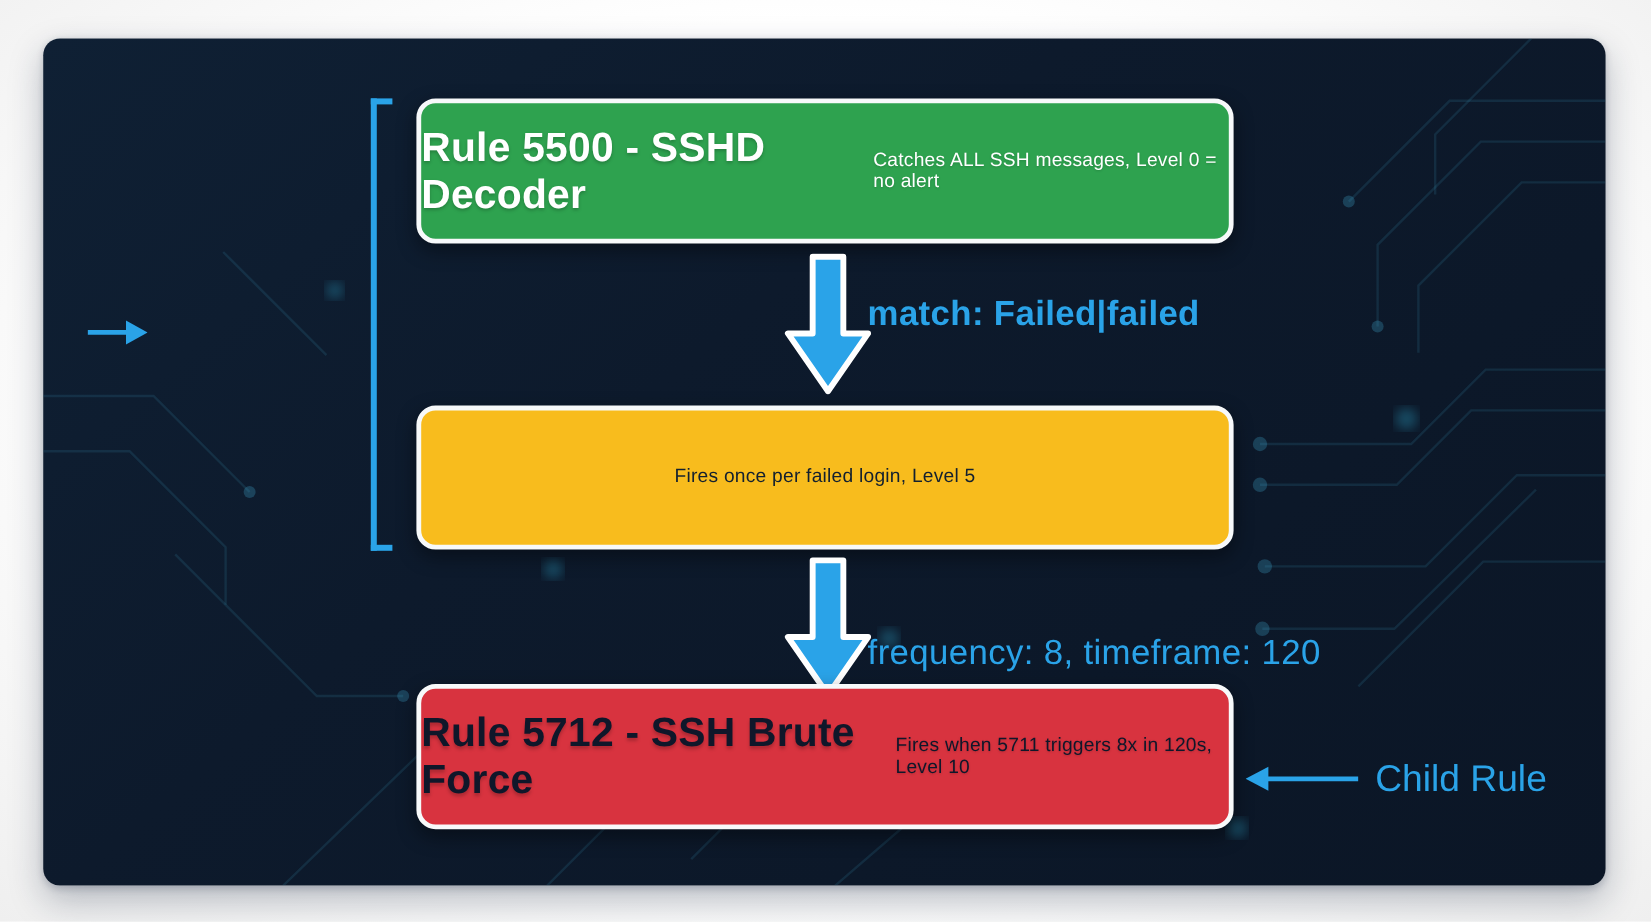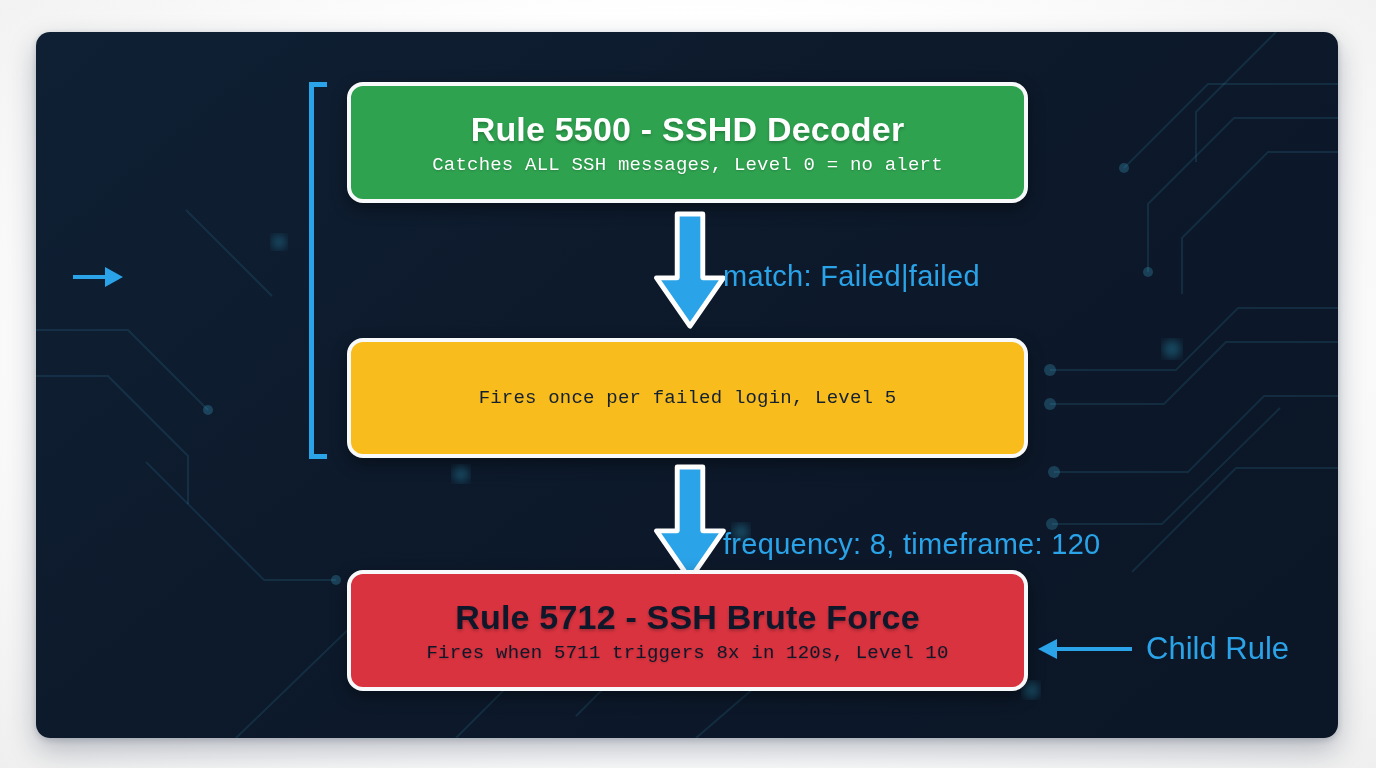--- a/index.html
+++ b/index.html
@@ -23,32 +23,31 @@
   .circuit{position:absolute;left:0;top:0;width:100%;height:100%;}
   .circuit polyline{fill:none;stroke:#3fa9cf;stroke-width:2;opacity:.14;}
   .circuit circle.node-dot{fill:#3fa9cf;opacity:.28;}
   .circuit circle.glow{fill:#35c2ea;opacity:.30;}
 
   .node{
     position:absolute;
     width:681px;height:121px;
     border:4px solid #f7f9fa;
     border-radius:16px;
-    display:flex;flex-direction:column;justify-content:center;align-items:center;
+    display:flex;flex-direction:row;justify-content:center;align-items:center;
     gap:5px;
     box-shadow:0 6px 16px rgba(0,0,0,.40);
   }
   .node-title{
     font-size:34px;font-weight:bold;letter-spacing:.2px;
     text-shadow:0 2px 3px rgba(0,0,0,.22);
   }
   .node-sub{
-    font-size:19px;letter-spacing:.2px;
+    font-size:16px;letter-spacing:.2px;
     text-shadow:0 1px 2px rgba(0,0,0,.18);
-    font-family:Liberation Mono, monospace;
   }
   .node.dark-text .node-title,.node.dark-text .node-sub{text-shadow:none;}
 
   .down-arrow{position:absolute;width:80px;}
   .down-arrow polygon{fill:var(--accent);stroke:#ffffff;stroke-width:5;stroke-linejoin:round;}
 
   .edge-label{
     position:absolute;
     color:var(--accent);
     font-size:29px;
@@ -142,21 +141,21 @@
   </div>
 
   <div class="node" style="left: 311px; top: 50px; background: rgb(46, 162, 79); color: rgb(255, 255, 255);">
     <div class="node-title">Rule 5500 - SSHD Decoder</div>
     <div class="node-sub">Catches ALL SSH messages, Level 0 = no alert</div>
   </div>
 
   <svg class="down-arrow" style="left:614px;top:179px;" width="80" height="118" viewBox="0 0 80 120">
     <polygon points="27,3 53,3 53,68 74,68 40,117 6,68 27,68"></polygon>
   </svg>
-  <div class="edge-label" style="left:687px;top:226px;">match: Failed|failed</div>
+  <div class="edge-label" style="left:687px;top:212px;font-weight:bold;">match: Failed|failed</div>
 
   <div class="node dark-text" style="left: 311px; top: 306px; height: 120px; background: rgb(248, 188, 29); color: rgb(19, 32, 47);">
     <div class="node-sub">Fires once per failed login, Level 5</div>
   </div>
 
   <svg class="down-arrow" style="left:614px;top:432px;" width="80" height="118" viewBox="0 0 80 120">
     <polygon points="27,3 53,3 53,68 74,68 40,117 6,68 27,68"></polygon>
   </svg>
   <div class="edge-label" style="left:687px;top:494px;">frequency: 8, timeframe: 120</div>
 

